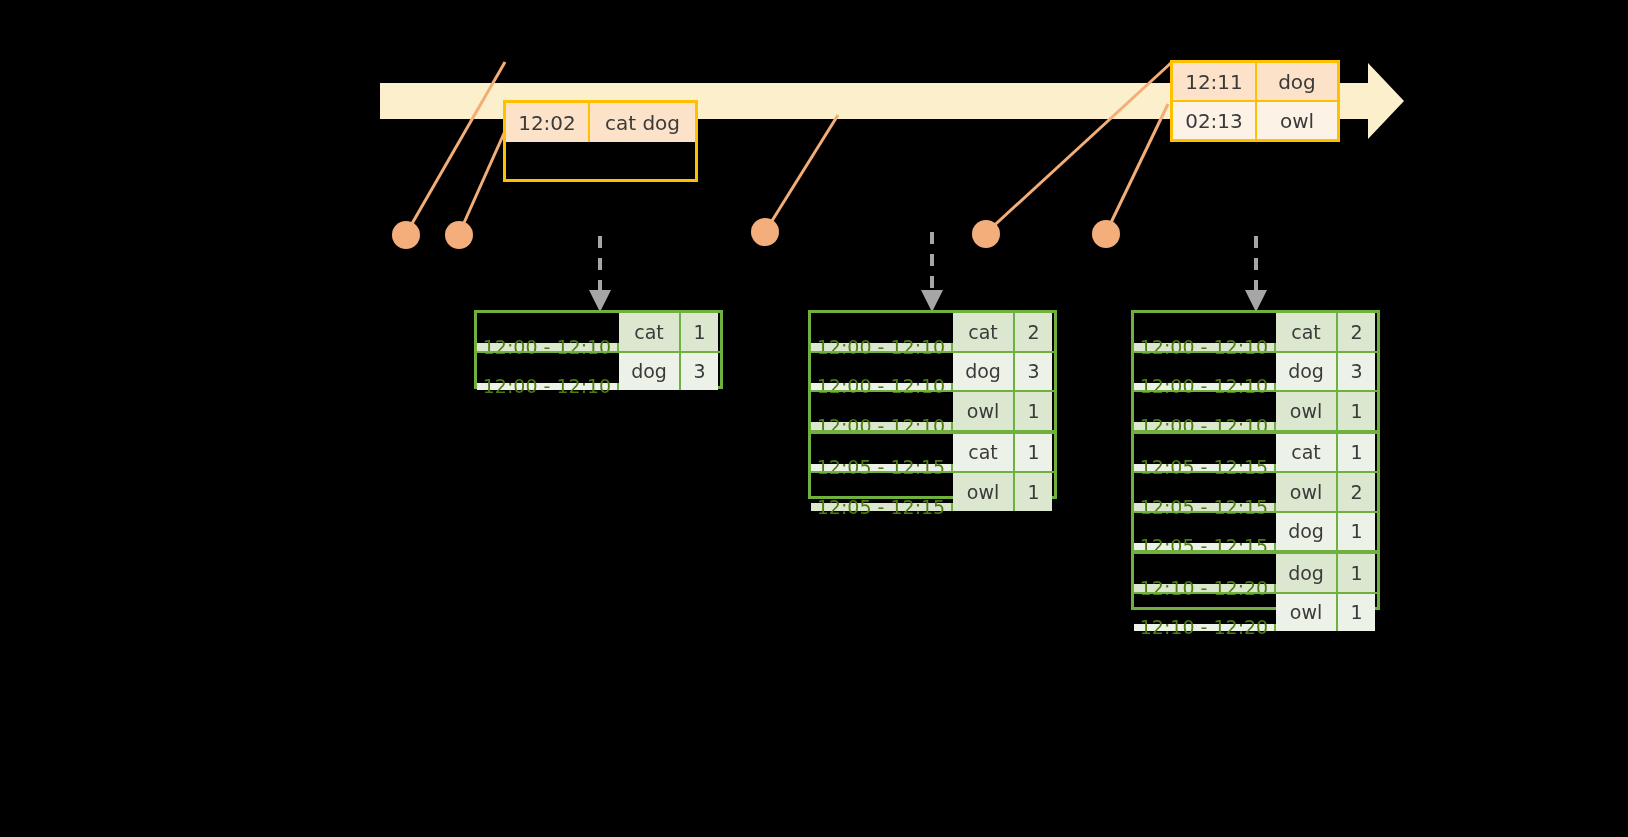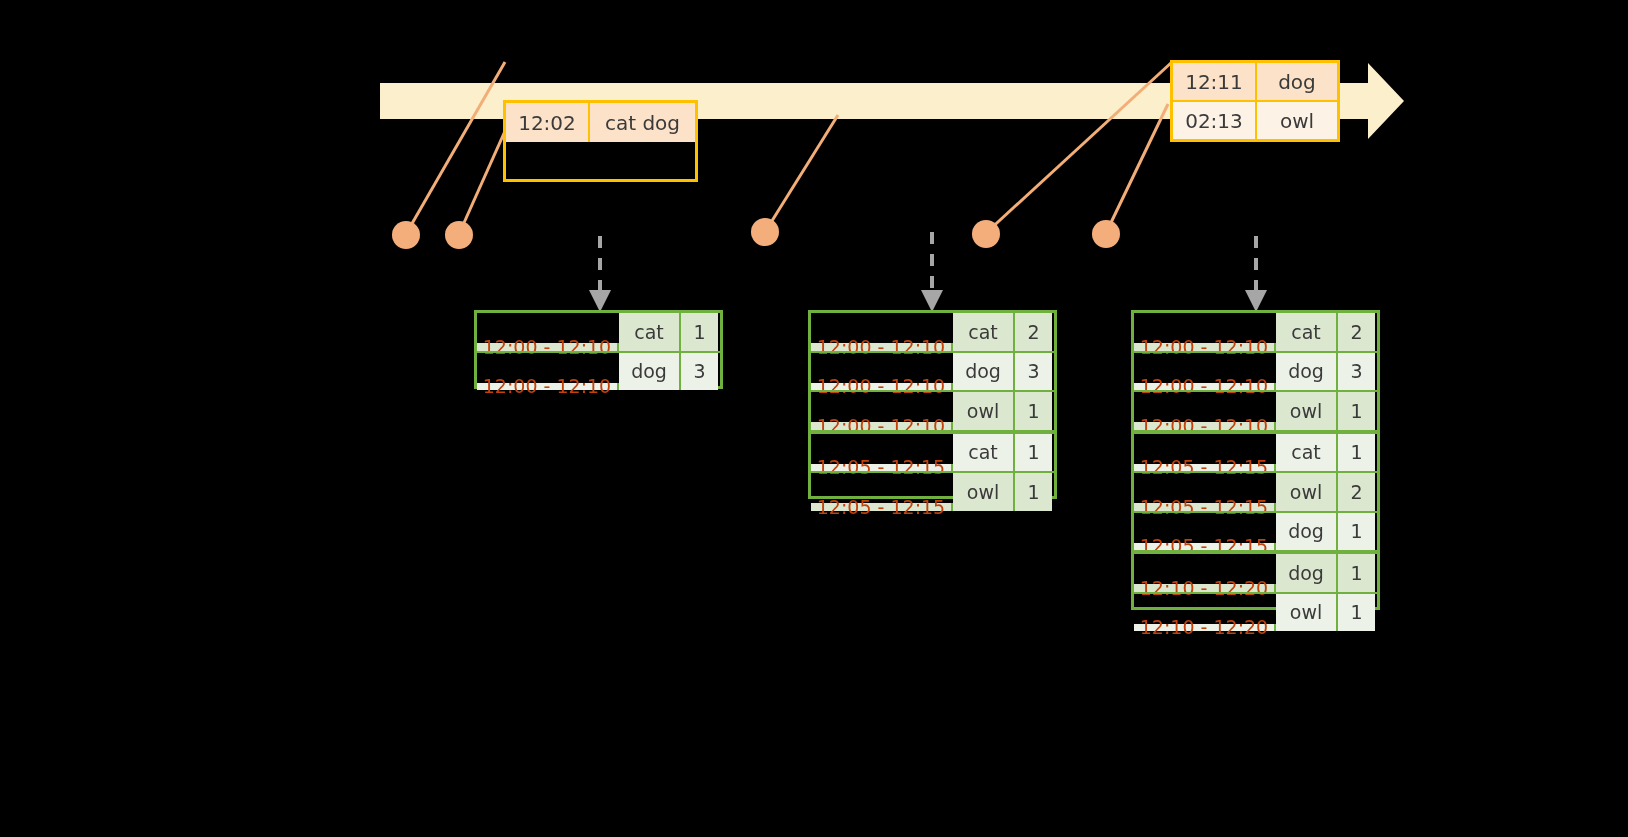--- a/index.html
+++ b/index.html
@@ -76,21 +76,21 @@
   }
   .gt-row {
     display: flex;
     flex-direction: row;
     height: 37.5px;
   }
   .gt-row + .gt-row { border-top: 2px solid #6FB03F; }
   .gt-row.grp-break { border-top: 4px solid #6FB03F; }
   .gt-row .c-range {
     display: flex; align-items: center; justify-content: center;
-    font-size: 19px; color: #c2410c;
+    font-size: 19px; color: #4d7c0f;
     border-right: 2px solid #6FB03F;
     box-sizing: border-box;
     margin-top: 30px;
   }
   .gt-row .c-word {
     display: flex; align-items: center; justify-content: center;
     font-size: 19px; color: #3a3a3a;
     border-right: 2px solid #6FB03F;
     box-sizing: border-box;
   }

